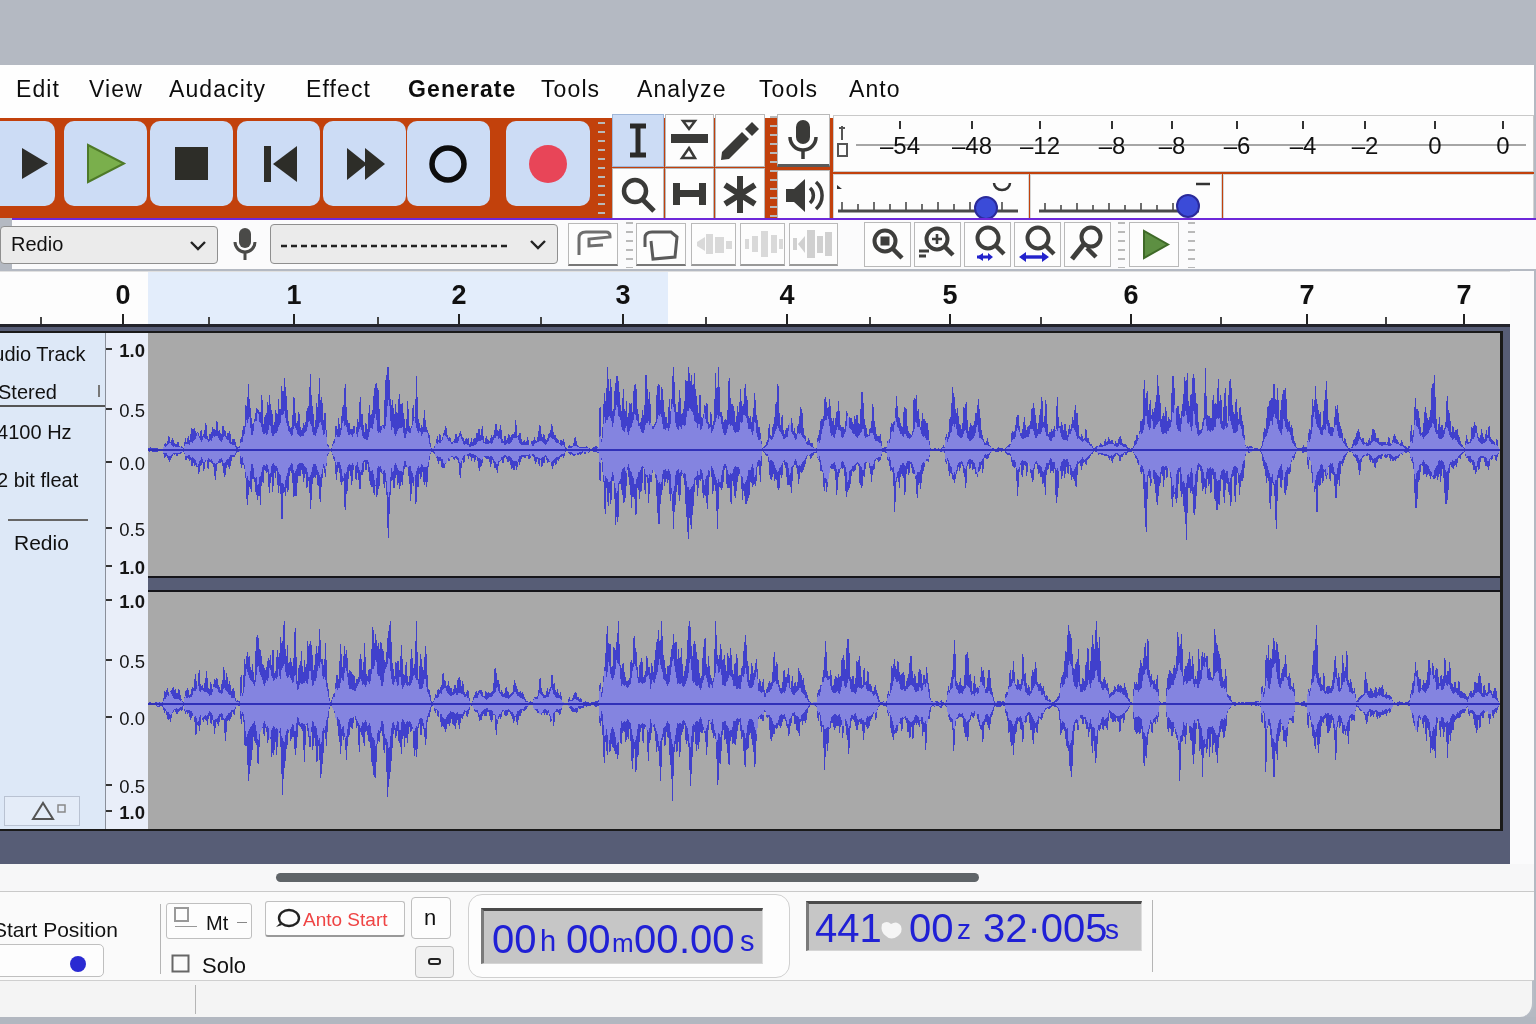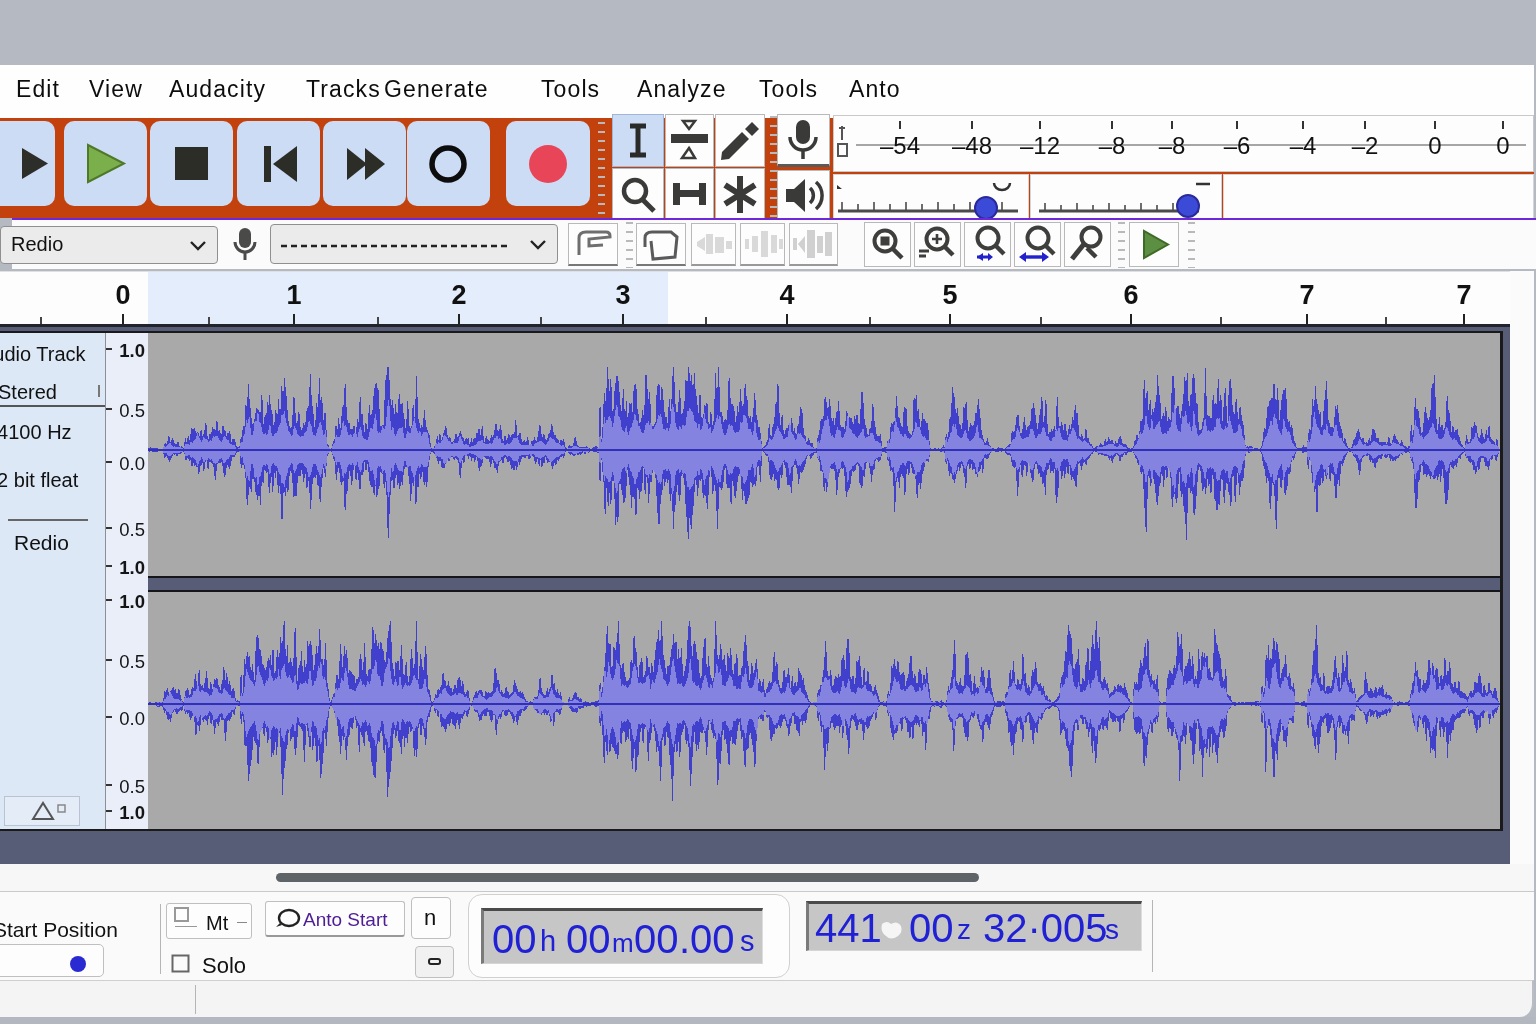--- a/index.html
+++ b/index.html
@@ -63,22 +63,22 @@
 </style>
 </head>
 <body>
 <div id="win">
 
 
   <div id="menubar">
     <span style="left:16px;">Edit</span>
     <span style="left:89px;">View</span>
     <span style="left:169px;">Audacity</span>
-    <span style="left:306px;">Tracks</span>
-    <span style="left:384px;">Generate</span>
+    <span style="left:306px;">Effect</span>
+    <span style="left:408px;font-weight:bold;">Generate</span>
     <span style="left:541px;">Tools</span>
     <span style="left:637px;">Analyze</span>
     <span style="left:759px;">Tools</span>
     <span style="left:849px;">Anto</span>
   </div>
 
   <div id="toolrow1">
 
     <div class="tbtn" style="left:-28px; top:3px; width:83px; height:85px;">
       <svg width="83" height="85" viewBox="0 0 83 85">
@@ -430,21 +430,21 @@
     </div>
     <svg class="abs" style="left:171px; top:62px;" width="20" height="20" viewBox="0 0 20 20">
         <rect x="1.5" y="1.5" width="16" height="16" fill="none" stroke="#666" stroke-width="2"></rect>
       </svg>
     <span class="abs" style="left:202px; top:61px; font-size:22px; color:#111;">Solo</span>
     <div class="fieldbox" style="left:265px; top:9px; width:140px; height:36px; border-radius:3px; border-bottom:2px solid #999;">
       <svg class="abs" style="left:8px; top:6px;" width="28" height="22" viewBox="0 0 28 22">
           <ellipse cx="15" cy="10" rx="10" ry="8" fill="none" stroke="#222" stroke-width="2.4"></ellipse>
           <path d="M6 15 L2 19 L8 17" fill="#222"></path>
         </svg>
-      <span class="abs" style="left:37px; top:7px; font-size:19px; color:#4c1d95;">Anto Start</span>
+      <span class="abs" style="left:37px; top:7px; font-size:19px; color:#ef4444;">Anto Start</span>
     </div>
     <div class="fieldbox" style="left:411px; top:5px; width:40px; height:42px; border-radius:4px;">
       <span class="abs" style="left:12px; top:7px; font-size:22px; color:#111;">n</span>
       </div>
     <div class="fieldbox" style="left:415px; top:54px; width:39px; height:32px; border-radius:4px; background:#f1f1f1;">
       <div class="abs" style="left:12px; top:11px; width:13px; height:7px; border:2.5px solid #222; border-radius:3px;"></div>
       </div>
     <div class="fieldbox" style="left:468px; top:2px; width:322px; height:84px; border-radius:14px; border-color:#d0d0d0;"></div>
     <div class="timegray" style="left:481px; top:16px; width:282px; height:56px; font-size:40px;">
       <span style="position:absolute; left:8px; top:6px;">00</span>

